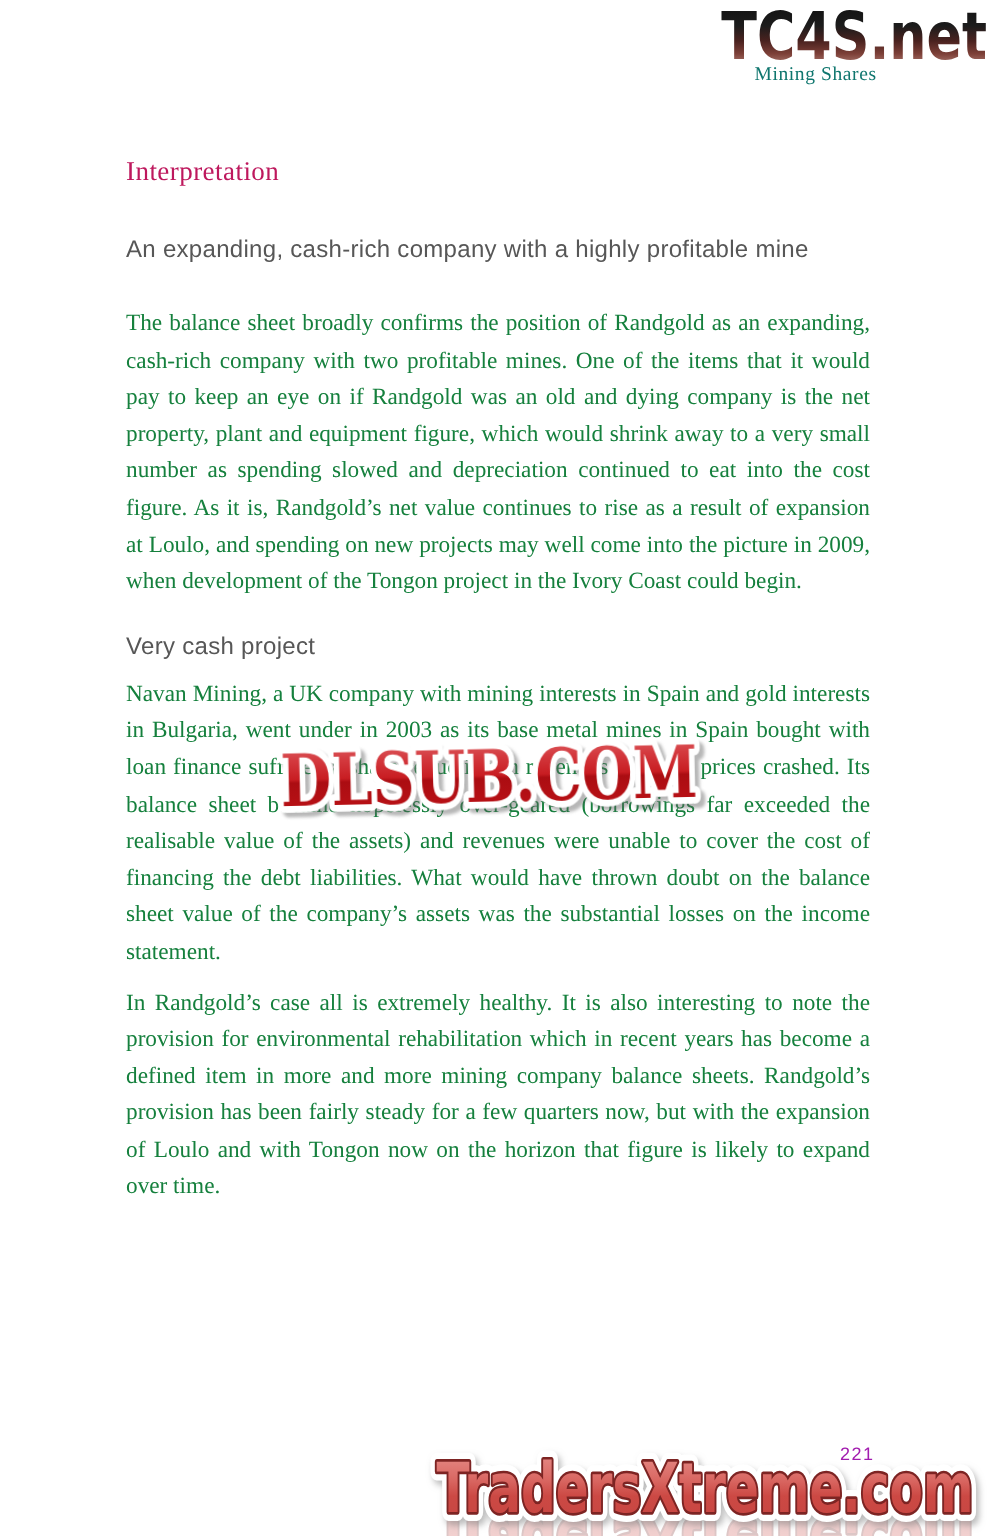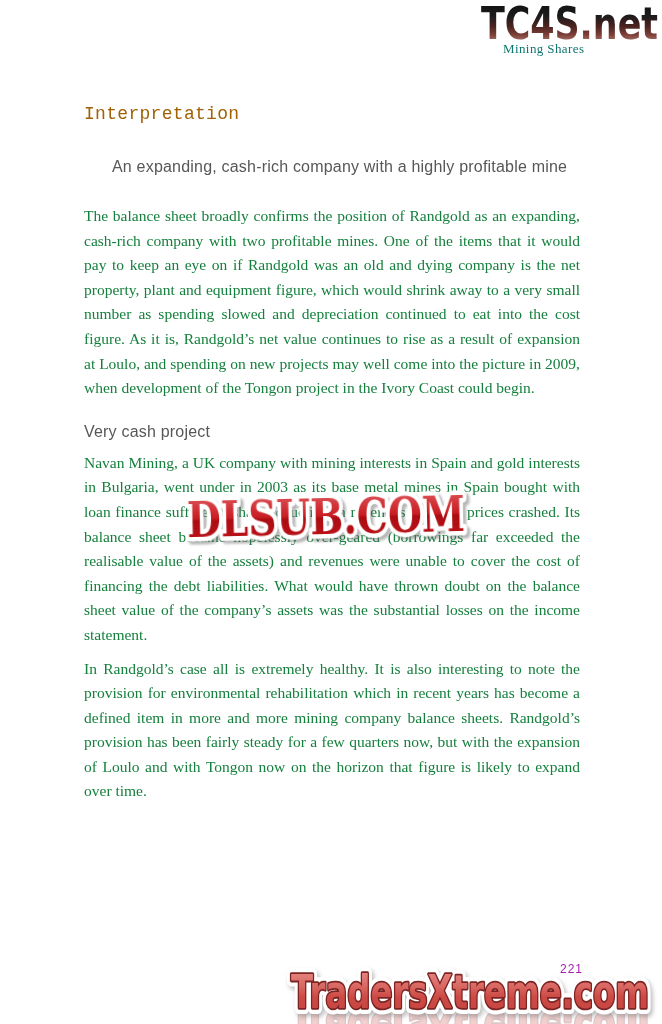--- a/index.html
+++ b/index.html
@@ -22,31 +22,31 @@
     font-family:"Liberation Serif", serif;
     font-size:13px; color:#0f766e; letter-spacing:0.4px;
   }
 
   
   .content {
     position:absolute; left:84px; top:104px; width:496px;
     color:#3c3c3c;
   }
   .page-title {
-    font-family:Liberation Mono, monospace;
+    font-family:Liberation Serif, serif;
     font-weight:400; font-size:18px; line-height:20px;
-    color:#a16207; letter-spacing:0.3px; margin:0;
+    color:#be185d; letter-spacing:0.3px; margin:0;
   }
   .section-heading {
     font-family:"Liberation Sans", sans-serif;
     font-weight:400; font-size:16px; line-height:20px;
     color:#575757; letter-spacing:0.2px; margin:0;
     white-space:nowrap;
   }
-  .section-heading.first { margin-top:33px;margin-left:28px; }
+  .section-heading.first { margin-top:33px; }
   .section-heading.second { margin-top:21px; }
   .content p {
     margin:0; text-align:justify;
     font-size:15.5px; line-height:24.6px; color:#15803d;
   }
   p.p-lead { margin-top:27px; }
   p.p-after-heading { margin-top:21px; }
   p.p-follow { margin-top:9px; }
 
   

